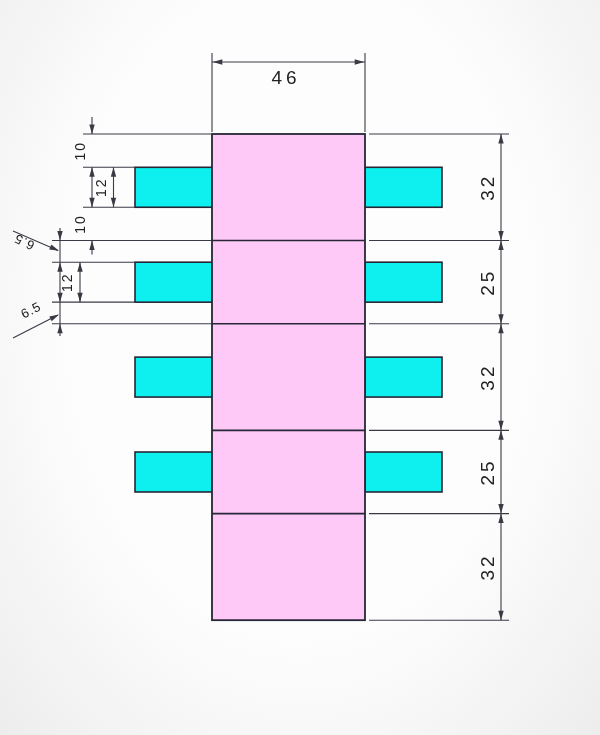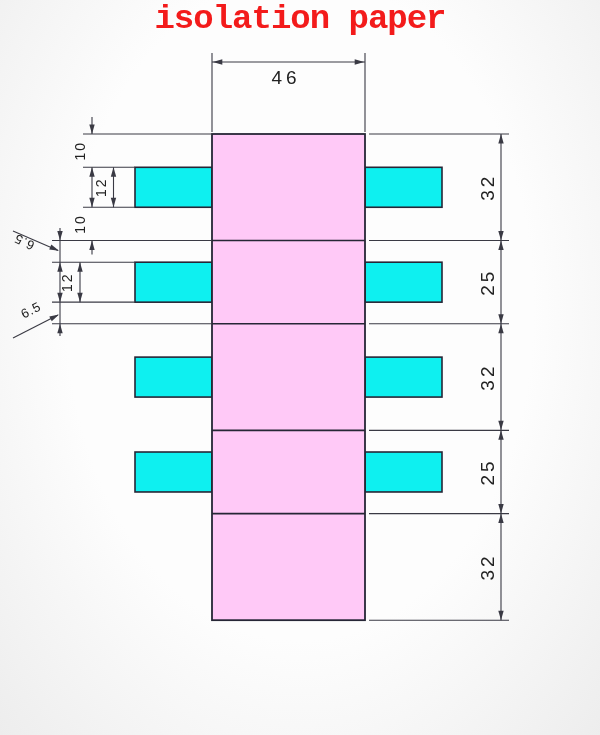--- a/index.html
+++ b/index.html
@@ -20,21 +20,20 @@
     letter-spacing:-1px;
     white-space:pre;
   }
   svg.drawing{position:absolute;left:0;top:0;}
   svg text{font-family:"Liberation Sans", sans-serif;}
 </style>
 </head>
 <body>
 
 <div class="page">
-  <div class="title" style="color: rgb(243, 27, 27);">isolation paper</div>
   <svg class="drawing" id="drawing" width="600" height="735" viewBox="0 0 600 735">
       <rect x="135" y="167.3" width="77" height="39.96" fill="#0ef0f0" stroke="#262636" stroke-width="1.6"></rect>
       <rect x="365" y="167.3" width="77" height="39.96" fill="#0ef0f0" stroke="#262636" stroke-width="1.6"></rect>
       <rect x="135" y="262.205" width="77" height="39.96" fill="#0ef0f0" stroke="#262636" stroke-width="1.6"></rect>
       <rect x="365" y="262.205" width="77" height="39.96" fill="#0ef0f0" stroke="#262636" stroke-width="1.6"></rect>
       <rect x="135" y="357.11" width="77" height="39.96" fill="#0ef0f0" stroke="#262636" stroke-width="1.6"></rect>
       <rect x="365" y="357.11" width="77" height="39.96" fill="#0ef0f0" stroke="#262636" stroke-width="1.6"></rect>
       <rect x="135" y="452.015" width="77" height="39.96" fill="#0ef0f0" stroke="#262636" stroke-width="1.6"></rect>
       <rect x="365" y="452.015" width="77" height="39.96" fill="#0ef0f0" stroke="#262636" stroke-width="1.6"></rect>
       <rect x="212" y="134" width="153" height="486.18000000000006" fill="#ffc9f7" stroke="#262636" stroke-width="1.8"></rect>

